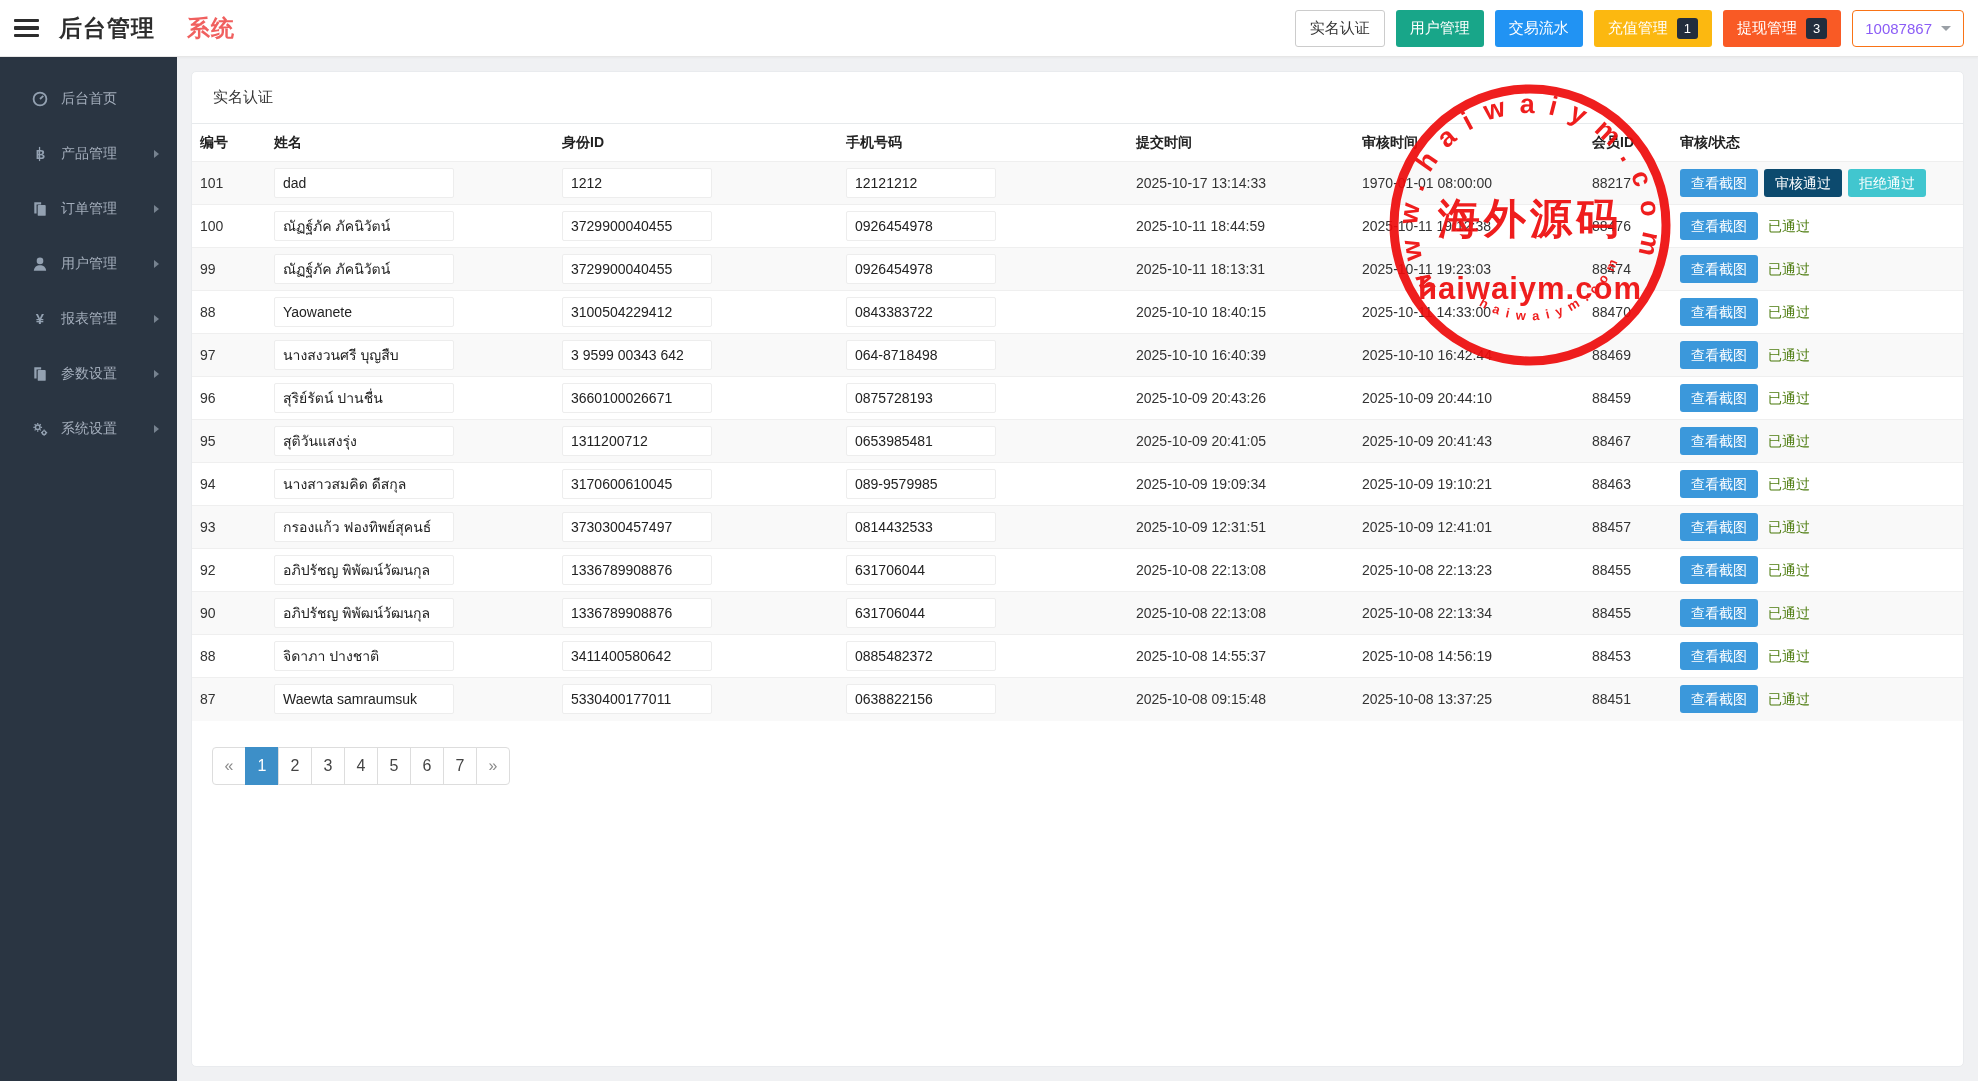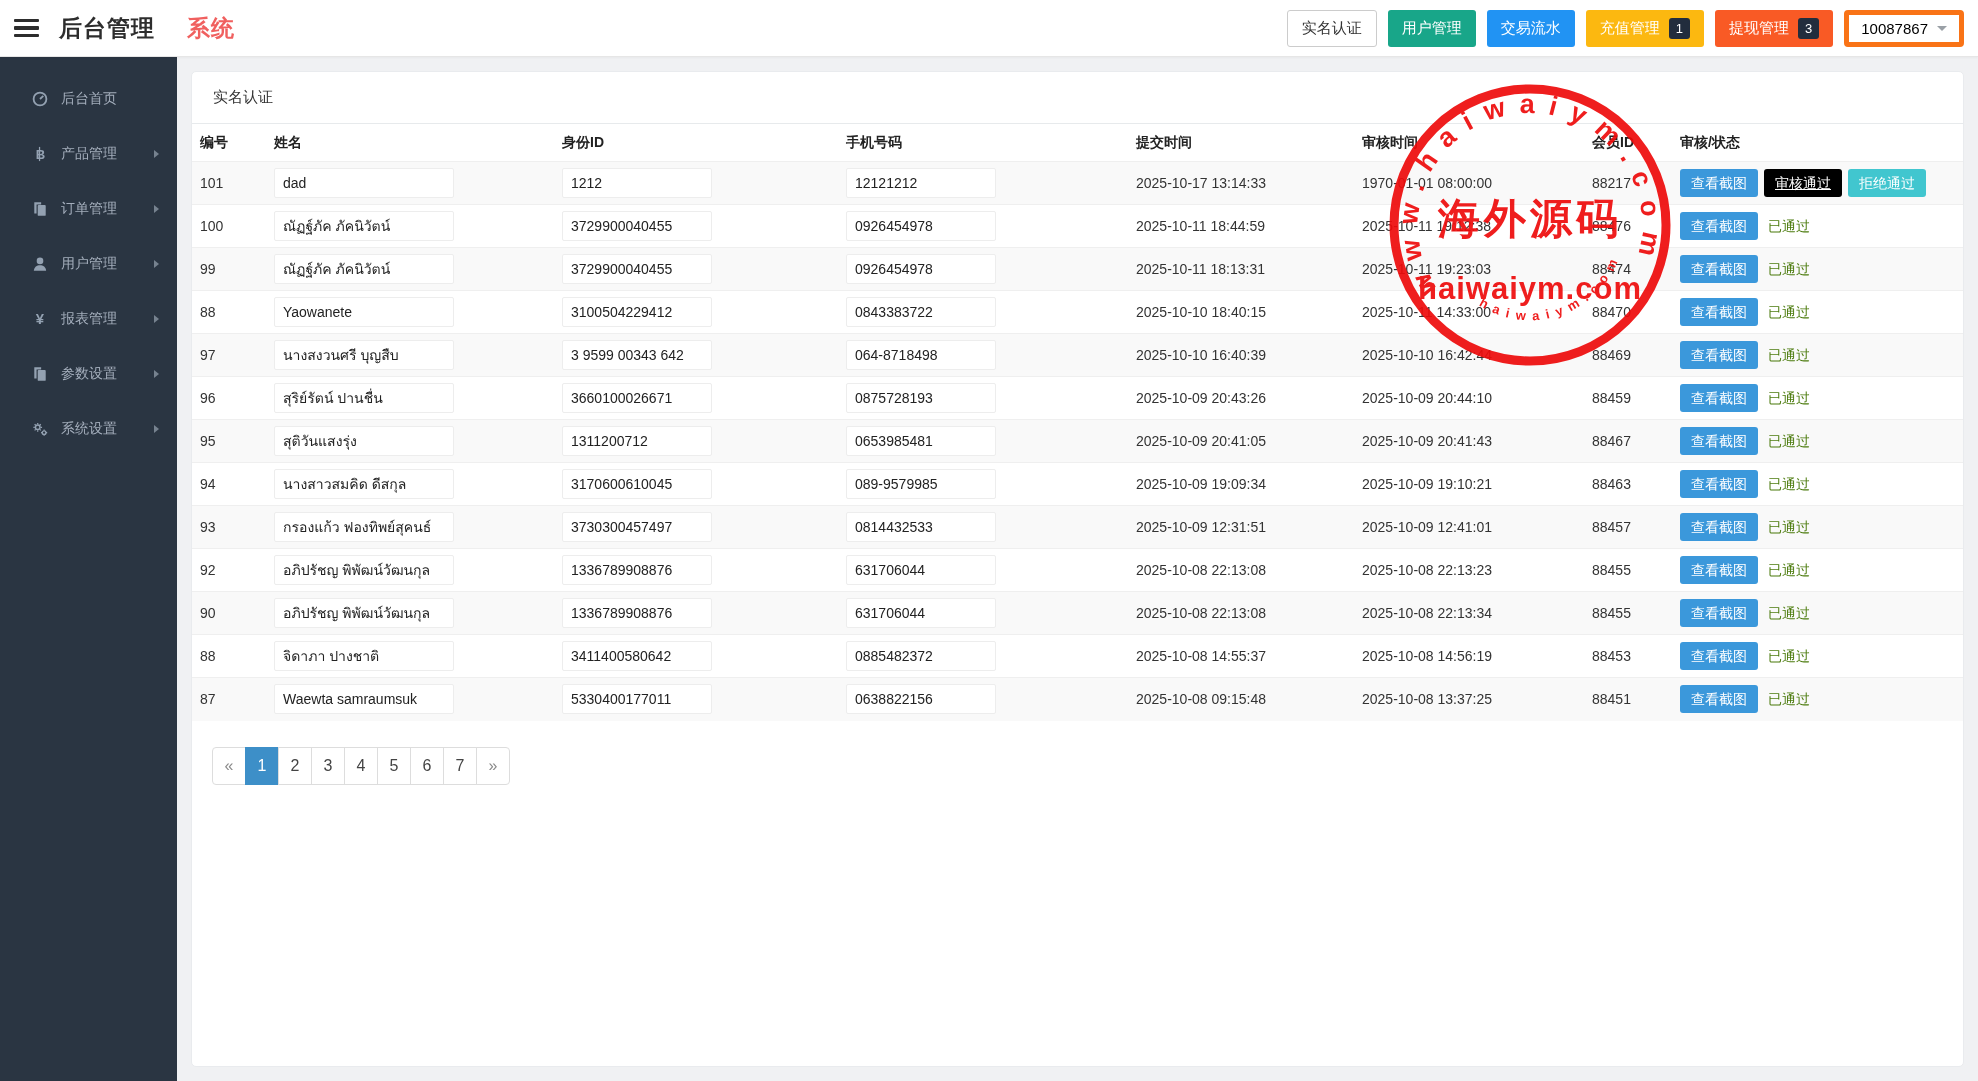--- a/index.html
+++ b/index.html
@@ -16,22 +16,22 @@
   .brand .accent { color:#f0605f;margin-left:32px; }
   .nav-right { margin-left:auto; display:flex; align-items:center; }
   .nav-btn { height:37px; display:inline-flex; align-items:center; padding:0 14px; border-radius:3px;
              color:#fff; font-size:15px; margin-left:11px; cursor:pointer; white-space:nowrap; }
   .style-outline { background:#fff; border:1px solid #ccc; color:#333; }
   .style-teal   { background:#18a689; }
   .style-blue   { background:#2193f3; }
   .style-amber  { background:#fcb810; }
   .style-orange { background:#f95a25; }
   .nav-badge { background:#222d3d; color:#fff; border-radius:3px; padding:2px 7px; margin-left:9px; font-size:13px; line-height:17px; }
-  .user-dd { height:37px; border:5px solid #f97316; border-radius:4px; padding:0 12px; display:inline-flex;
-             align-items:center; color:#000000; font-size:15px; margin-left:11px; background:#fff; cursor:pointer; }
+  .user-dd { height:37px; border:1px solid #f97316; border-radius:4px; padding:0 12px; display:inline-flex;
+             align-items:center; color:#8b5cf6; font-size:15px; margin-left:11px; background:#fff; cursor:pointer; }
   .caret-down { width:0; height:0; border-left:5px solid transparent; border-right:5px solid transparent;
                 border-top:5px solid #9aa0a6; margin-left:9px; }
 
   
   .sidebar { position:absolute; top:57px; left:0; bottom:0; width:177px; background:#2a3542; z-index:10; padding-top:14px; }
   .side-item { height:55px; display:flex; align-items:center; padding:0 18px 0 31px; color:#a4aebc;
                font-size:14px; cursor:pointer; }
   .side-item .icon { width:17px; height:17px; margin-right:13px; color:#93a1b1; display:inline-flex; align-items:center; justify-content:center; }
   .side-item .icon svg { display:block; }
   .chev-right { margin-left:auto; width:0; height:0; border-top:4.5px solid transparent;
@@ -53,21 +53,21 @@
   .grid tbody tr:nth-child(odd)  { background:#f9f9f9; }
   .grid tbody tr:nth-child(even) { background:#fff; }
 
   .cell-input { height:30px; border:1px solid #ededed; background:#fff; padding:0 8px; font-size:14px;
                 color:#222; border-radius:2px; font-family:"Liberation Sans", sans-serif; }
   .w-name { width:180px; } .w-num { width:150px; }
 
   .btn { display:inline-block; padding:6px 11px; border-radius:3px; color:#fff; font-size:14px;
          cursor:pointer; line-height:16px; white-space:nowrap; }
   .btn-view    { background:#3b98db; }
-  .btn-approve { background:#000000; margin-left:6px;text-decoration:underline; }
+  .btn-approve { background:#0c4a6e; margin-left:6px; }
   .btn-reject  { background:#41c6cf; margin-left:6px; }
   .passed-label { color:#4d7c0f; font-size:14px; margin-left:10px; }
 
   
   .pagination { display:inline-flex; margin:26px 0 0 20px; }
   .page-btn { min-width:34px; height:38px; display:inline-flex; align-items:center; justify-content:center;
               border:1px solid #ddd; background:#fff; color:#444; font-size:16px; margin-left:-1px;
               cursor:pointer; padding:0 11px; }
   .page-btn.arrow { color:#8a8a8a; }
   .page-btn:first-child { border-radius:4px 0 0 4px; margin-left:0; }

